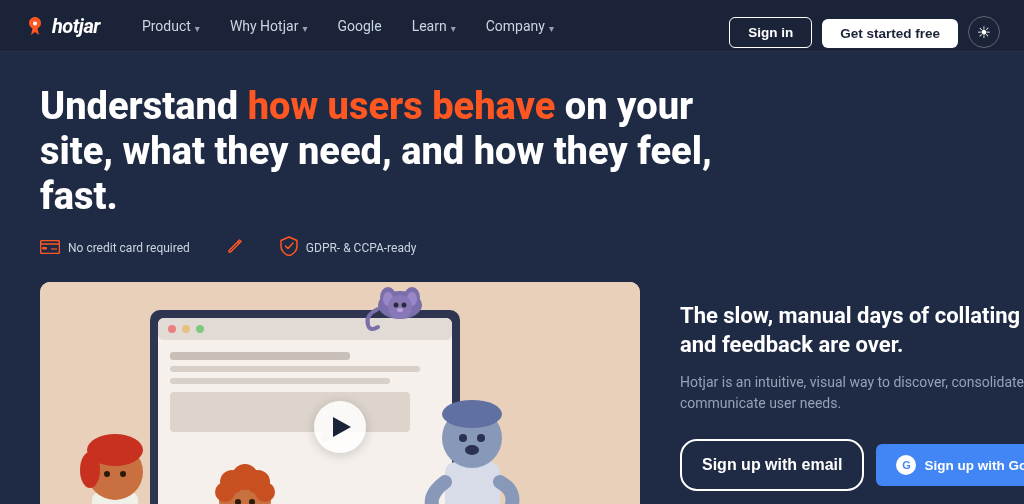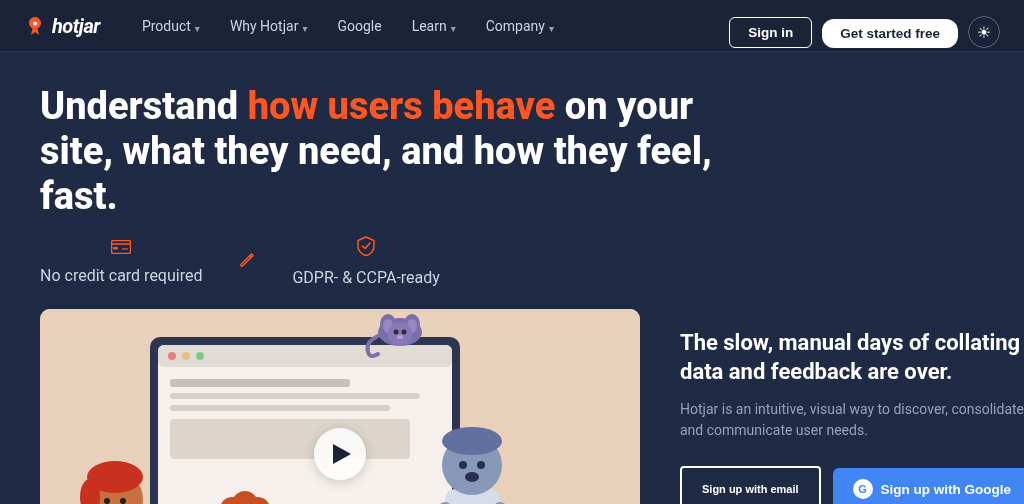--- a/index.html
+++ b/index.html
@@ -66,21 +66,21 @@
       border-radius: 6px;
       cursor: pointer;
     }
     .btn-getstarted {
       padding: 7px 18px;
       font-size: 13.5px;
       font-weight: 600;
       color: #1a2338;
       background: #fff;
       border: none;
-      border-radius: 12px;
+      border-radius: 6px;
       cursor: pointer;
       margin-top: 16px;
     }
     .theme-toggle {
       width: 32px;
       height: 32px;
       display: flex;
       align-items: center;
       justify-content: center;
       border-radius: 50%;
@@ -110,23 +110,22 @@
     .hero-badges {
       display: flex;
       gap: 36px;
       align-items: center;
       margin-bottom: 22px;
     }
     .badge-item {
       display: flex;
       align-items: center;
       gap: 8px;
-      font-size: 16px;
+      font-size: 12px;
       color: #cbd5e1;
-      flex-direction: column;
     }
     .badge-icon {
       font-size: 16px;
       color: #ff5722;
     }
 
     
     .content-row {
       display: flex;
       gap: 0;
@@ -187,26 +186,26 @@
       line-height: 1.55;
       margin-bottom: 24px;
     }
     .cta-buttons {
       display: flex;
       gap: 12px;
       align-items: center;
     }
     .btn-email {
       padding: 15px 20px;
-      font-size: 11px;
+      font-size: 16px;
       font-weight: 700;
       color: #fff;
       background: transparent;
       border: 2px solid #fff;
-      border-radius: 4px;
+      border-radius: 17px;
       cursor: pointer;
       white-space: nowrap;
     }
     .btn-google {
       padding: 11px 20px;
       font-size: 13.5px;
       font-weight: 700;
       color: #fff;
       background: #4285f4;
       border: none;

